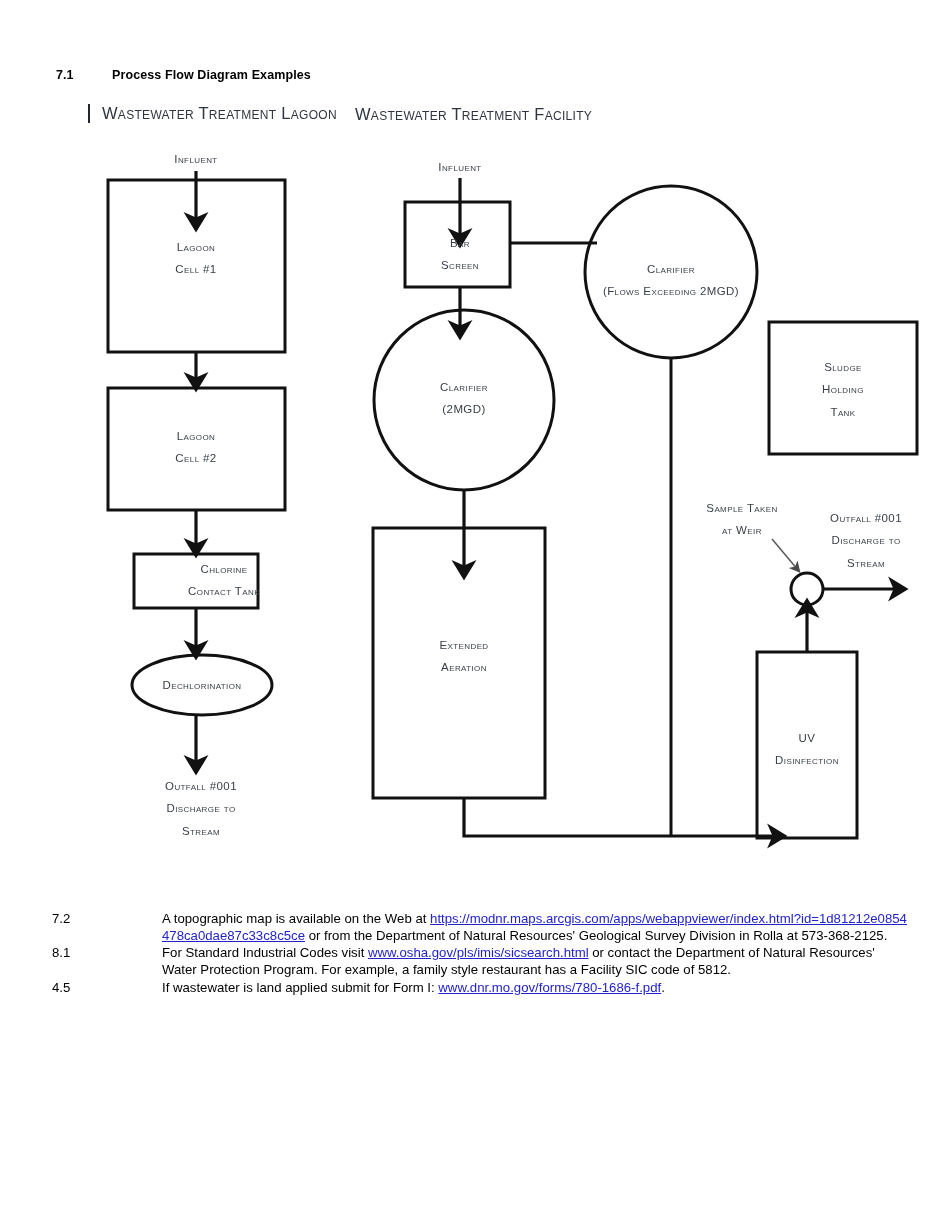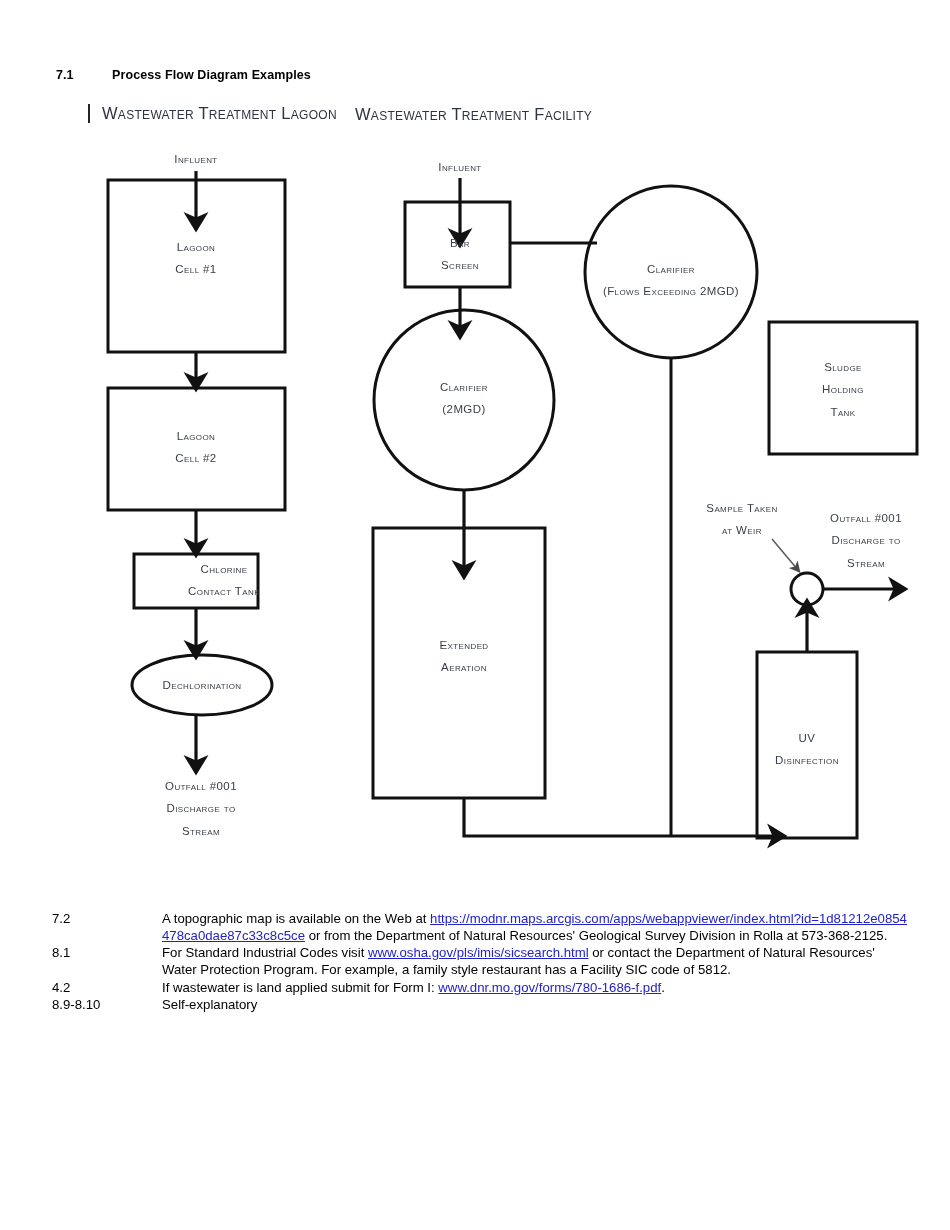--- a/index.html
+++ b/index.html
@@ -257,20 +257,16 @@
 <div id="notes">
     <div class="note-row">
       <div class="note-key">7.2</div>
       <div class="note-body"><span>A topographic map is available on the Web at </span><a class="lnk" href="#">https://modnr.maps.arcgis.com/apps/webappviewer/index.html?id=1d81212e0854478ca0dae87c33c8c5ce</a><span> or from the Department of Natural Resources' Geological Survey Division in Rolla at 573-368-2125.</span></div>
     </div>
     <div class="note-row">
       <div class="note-key">8.1</div>
       <div class="note-body"><span>For Standard Industrial Codes visit </span><a class="lnk" href="#">www.osha.gov/pls/imis/sicsearch.html</a><span> or contact the Department of Natural Resources' Water Protection Program.  For example, a family style restaurant has a Facility SIC code of 5812.</span></div>
     </div>
     <div class="note-row">
-      <div class="note-key">4.2</div>
+      <div class="note-key">4.5</div>
       <div class="note-body"><span>If wastewater is land applied submit for Form I:  </span><a class="lnk" href="#">www.dnr.mo.gov/forms/780-1686-f.pdf</a><span>.</span></div>
     </div>
-    <div class="note-row">
-      <div class="note-key">8.9-8.10</div>
-      <div class="note-body"><span>Self-explanatory</span></div>
-    </div>
   </div>
 
 </body></html>

